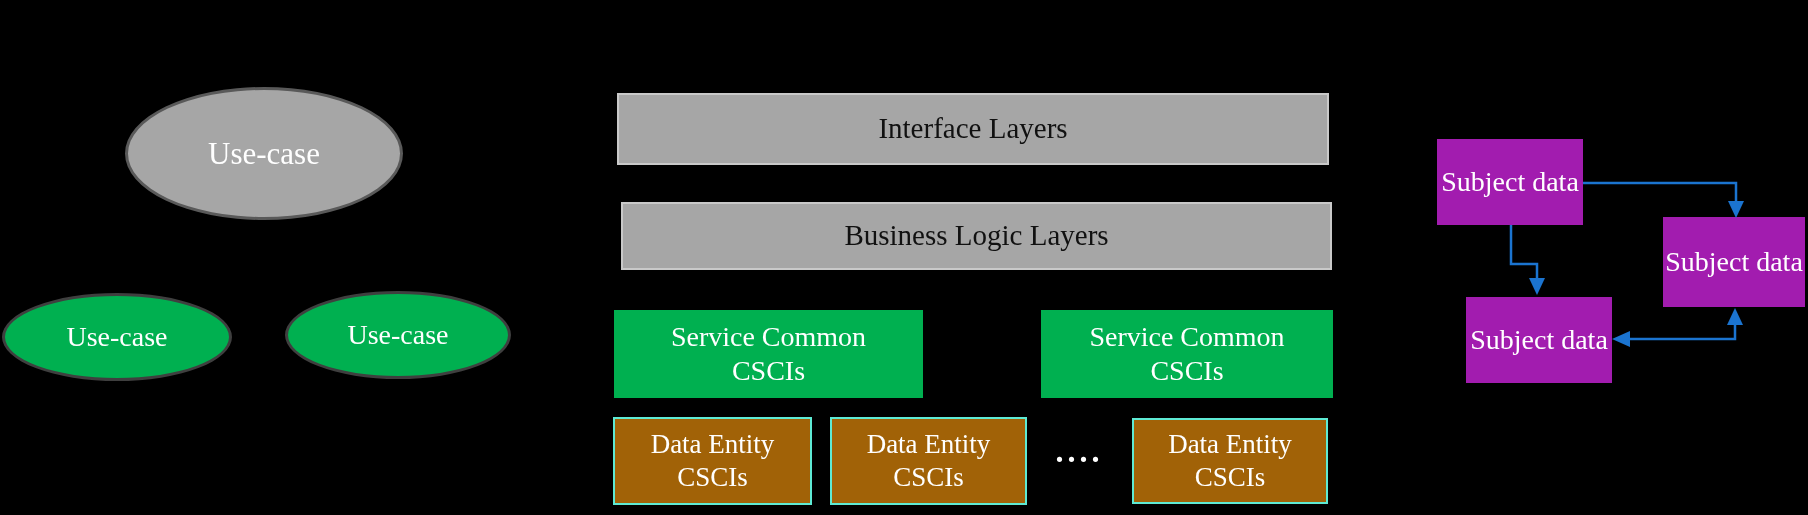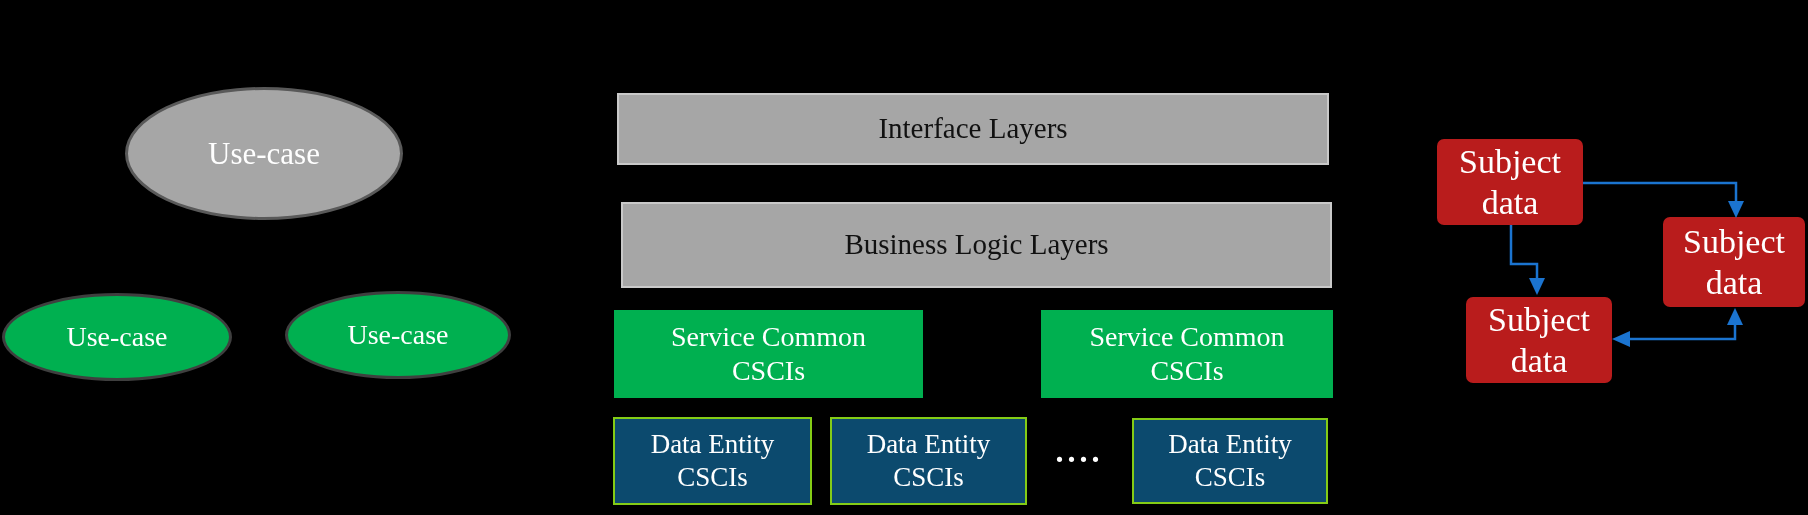--- a/index.html
+++ b/index.html
@@ -15,34 +15,34 @@
   .ellipse{border-radius:50%;color:#ffffff;}
   #uc-parent{left:125px;top:87px;width:278px;height:133px;background:#a6a6a6;
     border:3px solid #595959;font-size:31px;}
   #uc-child-0{left:2px;top:293px;width:230px;height:88px;background:#00b050;
     border:3px solid #3f3f3f;font-size:28px;}
   #uc-child-1{left:285px;top:291px;width:226px;height:88px;background:#00b050;
     border:3px solid #3f3f3f;font-size:28px;}
   
   .graybar{background:#a6a6a6;border:2px solid #c9c9c9;color:#111111;font-size:29px;}
   #layer-interface{left:617px;top:93px;width:712px;height:72px;}
-  #layer-business{left:621px;top:202px;width:711px;height:86px;}
+  #layer-business{left:621px;top:202px;width:711px;height:68px;}
   
   .greenbox{background:#00b050;color:#ffffff;font-size:28px;padding:0 44px;}
   #service-0{left:614px;top:310px;width:309px;height:88px;}
   #service-1{left:1041px;top:310px;width:292px;height:88px;}
   
-  .bluebox{background:#0c4a6e;color:#ffffff;border:2px solid #84cc16;font-size:27px;}
+  .bluebox{background:#a16207;color:#ffffff;border:2px solid #5eead4;font-size:27px;}
   #data-0{left:613px;top:417px;width:199px;height:88px;}
   #data-1{left:830px;top:417px;width:197px;height:88px;}
   #data-2{left:1132px;top:418px;width:196px;height:86px;}
   #dots{left:1027px;top:417px;width:105px;height:88px;color:#ffffff;
     font-size:32px;font-weight:800;letter-spacing:4px;transform:translateY(-9px);}
   
-  .subjbox{background:#b91c1c;color:#ffffff;font-size:34px;border-radius:7px;}
+  .subjbox{background:#a21caf;color:#ffffff;font-size:28px;}
   #subject-0{left:1437px;top:139px;width:146px;height:86px;}
   #subject-1{left:1663px;top:217px;width:142px;height:90px;}
   #subject-2{left:1466px;top:297px;width:146px;height:86px;}
   
   #arrows{position:absolute;left:0;top:0;width:1808px;height:515px;pointer-events:none;}
   #arrows path{fill:none;stroke:#1b74d0;stroke-width:2.5;}
   #arrows polygon{fill:#1b74d0;stroke:none;}
 </style>
 </head>
 <body>

